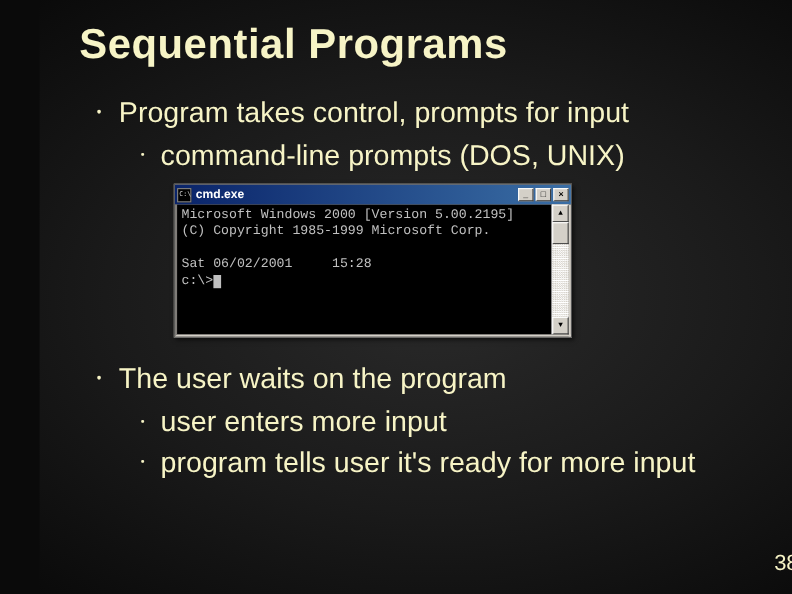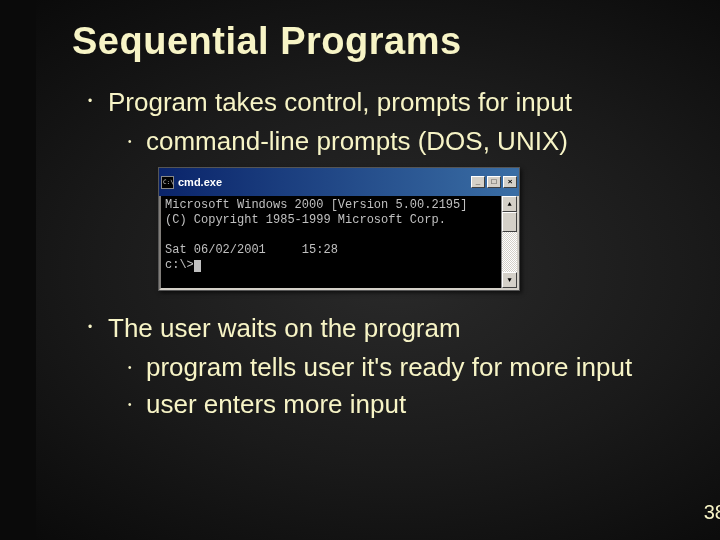--- a/index.html
+++ b/index.html
@@ -56,21 +56,21 @@
   }
   .shot {
     margin: 10px 0 22px 86px;
     width: 362px;
     background: #d4d0c8;
     border: 1px solid #555;
     box-shadow: 2px 2px 4px rgba(0,0,0,0.6);
   }
   .tbar {
     background: linear-gradient(to right, #0a246a, #3a6ea5);
-    height: 28px;
+    height: 18px;
     display: flex;
     align-items: center;
     padding: 0 2px;
     color: #fff;
     font-family: Tahoma, Arial, sans-serif;
     font-size: 11px;
   }
   .tbar-icon {
     width: 13px; height: 13px;
     background: #000;
@@ -102,21 +102,21 @@
     color: #000;
     font-weight: bold;
   }
   .term {
     background: #000;
     color: #c0c0c0;
     font-family: "Courier New", monospace;
     font-size: 12px;
     line-height: 15px;
     padding: 2px 4px 4px 4px;
-    height: 94px;
+    height: 120px;
     white-space: pre;
     border: 2px inset #d4d0c8;
     border-top: none;
     position: relative;
   }
   .term .cursor {
     display: inline-block;
     width: 7px; height: 12px;
     background: #c0c0c0;
     vertical-align: text-bottom;
@@ -185,17 +185,17 @@
       <div class="scroll-track">
         <div class="sbtn">▲</div>
         <div class="sthumb"></div>
         <div class="sgap"></div>
         <div class="sbtn">▼</div>
       </div>
     </div>
   </div>
 
   <div class="l1">The user waits on the program</div>
+  <div class="l2">user enters more input</div>
   <div class="l2">program tells user it's ready for more input</div>
-  <div class="l2">user enters more input</div>
 
   <div class="pagenum">38</div>
 </div>
 
 </body></html>

